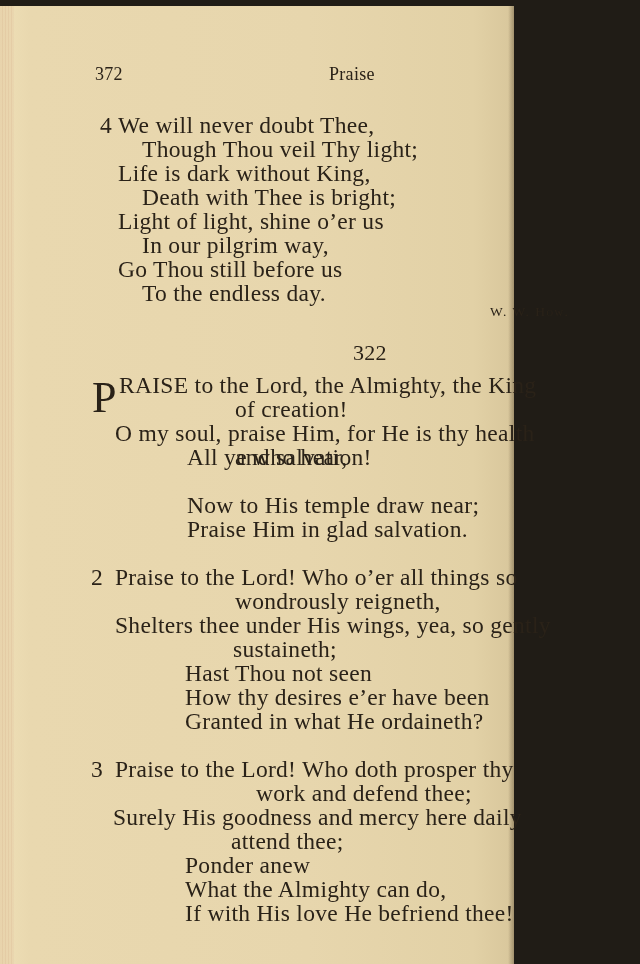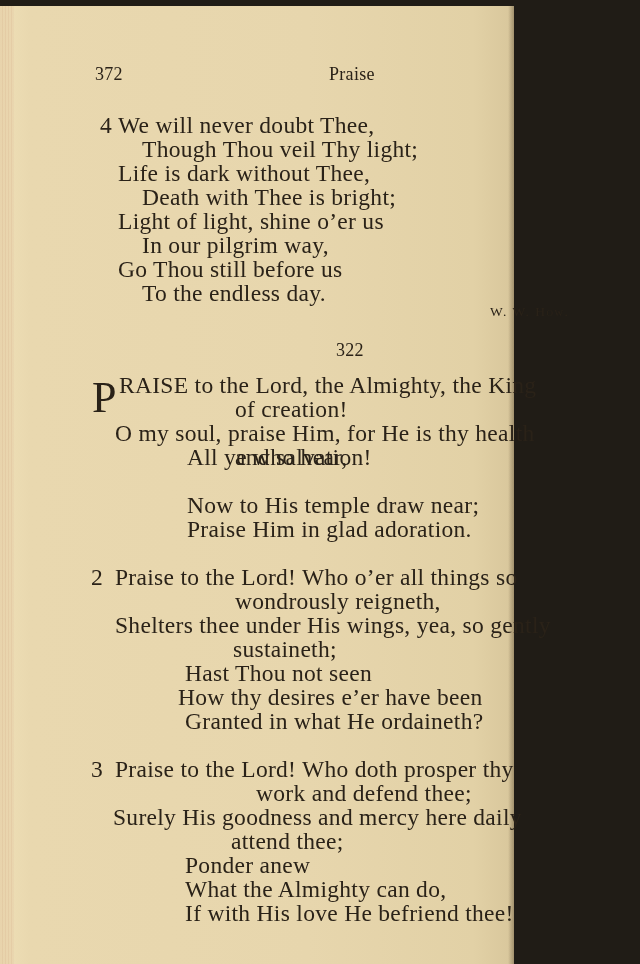--- a/index.html
+++ b/index.html
@@ -18,66 +18,66 @@
     background: repeating-linear-gradient(90deg, #e9d4ad 0 2px, #e3c9a3 2px 3px);
     opacity: 0.8;
   }
   .right-shadow {
     position: absolute; right: 0; top: 0; width: 6px; height: 100%;
     background: linear-gradient(90deg, rgba(0,0,0,0), rgba(60,45,25,0.35));
   }
   .line { position: absolute; white-space: nowrap; font-size: 23.5px; letter-spacing: 0.3px; }
   .running-head { font-size: 18px; }
   .author { font-size: 13.5px; letter-spacing: 1.5px; font-variant: small-caps; }
-  .hymn-no { font-size: 18px; }
+  .hymn-no { font-size: 22px; margin-left: 17px; }
   .dropcap { font-size: 44px; line-height: 1; position: absolute; }
   .num { display: inline-block; width: 24px; }
 </style>
 </head>
 <body>
 
 <div class="page">
   <div class="page-edge"></div>
   <div class="right-shadow"></div>
 
   <div class="line running-head" style="left:95px; top:58px;">372</div>
   <div class="line running-head" style="left:304px; top:58px;margin-left:25px;">Praise</div>
 
   <div>
     <div class="line" style="left:94px; top:106px;text-align:center;"><span class="num">4</span><span>We will never doubt Thee,</span></div>
     <div class="line" style="left:142px; top:130px;">Though Thou veil Thy light;</div>
-    <div class="line" style="left:118px; top:154px;">Life is dark without Thee,</div>
+    <div class="line" style="left:118px; top:154px;">Life is dark without King,</div>
     <div class="line" style="left:142px; top:178px;">Death with Thee is bright;</div>
     <div class="line" style="left:118px; top:202px;">Light of light, shine o’er us</div>
     <div class="line" style="left:142px; top:226px;">In our pilgrim way,</div>
     <div class="line" style="left:118px; top:250px;">Go Thou still before us</div>
     <div class="line" style="left:142px; top:274px;">To the endless day.</div>
   </div>
   <div class="line author" style="left:490px; top:298px;">W. W. How.</div>
 
   <div class="line hymn-no" style="left:336px; top:334px;">322</div>
 
   <div>
     <span class="dropcap" style="left:92px; top:370px;">P</span>
     <div class="line" style="left:119px; top:366px;">RAISE to the Lord, the Almighty, the King</div>
     <div class="line" style="left:235px; top:390px;text-align:right;">of creation!</div>
     <div class="line" style="left:115px; top:414px;">O my soul, praise Him, for He is thy health</div>
     <div class="line" style="left:235px; top:438px;">and salvation!</div>
     <div class="line" style="left:187px; top:438px;">All ye who hear,</div>
     <div class="line" style="left:187px; top:486px;">Now to His temple draw near;</div>
-    <div class="line" style="left:187px; top:510px;">Praise Him in glad adoration.</div>
+    <div class="line" style="left:187px; top:510px;">Praise Him in glad salvation.</div>
   </div>
 
   <div>
     <div class="line" style="left:91px; top:558px;"><span class="num">2</span><span>Praise to the Lord!  Who o’er all things so</span></div>
     <div class="line" style="left:235px; top:582px;">wondrously  reigneth,</div>
     <div class="line" style="left:115px; top:606px;">Shelters thee under His wings, yea, so gently</div>
     <div class="line" style="left:233px; top:630px;">sustaineth;</div>
     <div class="line" style="left:185px; top:654px;">Hast Thou not seen</div>
-    <div class="line" style="left:178px; top:678px;text-align:right;">How thy desires e’er have been</div>
+    <div class="line" style="left:185px; top:678px;text-align:right;">How thy desires e’er have been</div>
     <div class="line" style="left:185px; top:702px;">Granted in what He ordaineth?</div>
   </div>
 
   <div>
     <div class="line" style="left:91px; top:750px;"><span class="num">3</span><span>Praise to the Lord!  Who doth prosper thy</span></div>
     <div class="line" style="left:248px; top:774px;margin-left:8px;">work and defend thee;</div>
     <div class="line" style="left:113px; top:798px;">Surely His goodness and mercy here daily</div>
     <div class="line" style="left:231px; top:822px;">attend thee;</div>
     <div class="line" style="left:185px; top:846px;">Ponder anew</div>
     <div class="line" style="left:185px; top:870px;">What the Almighty can do,</div>

